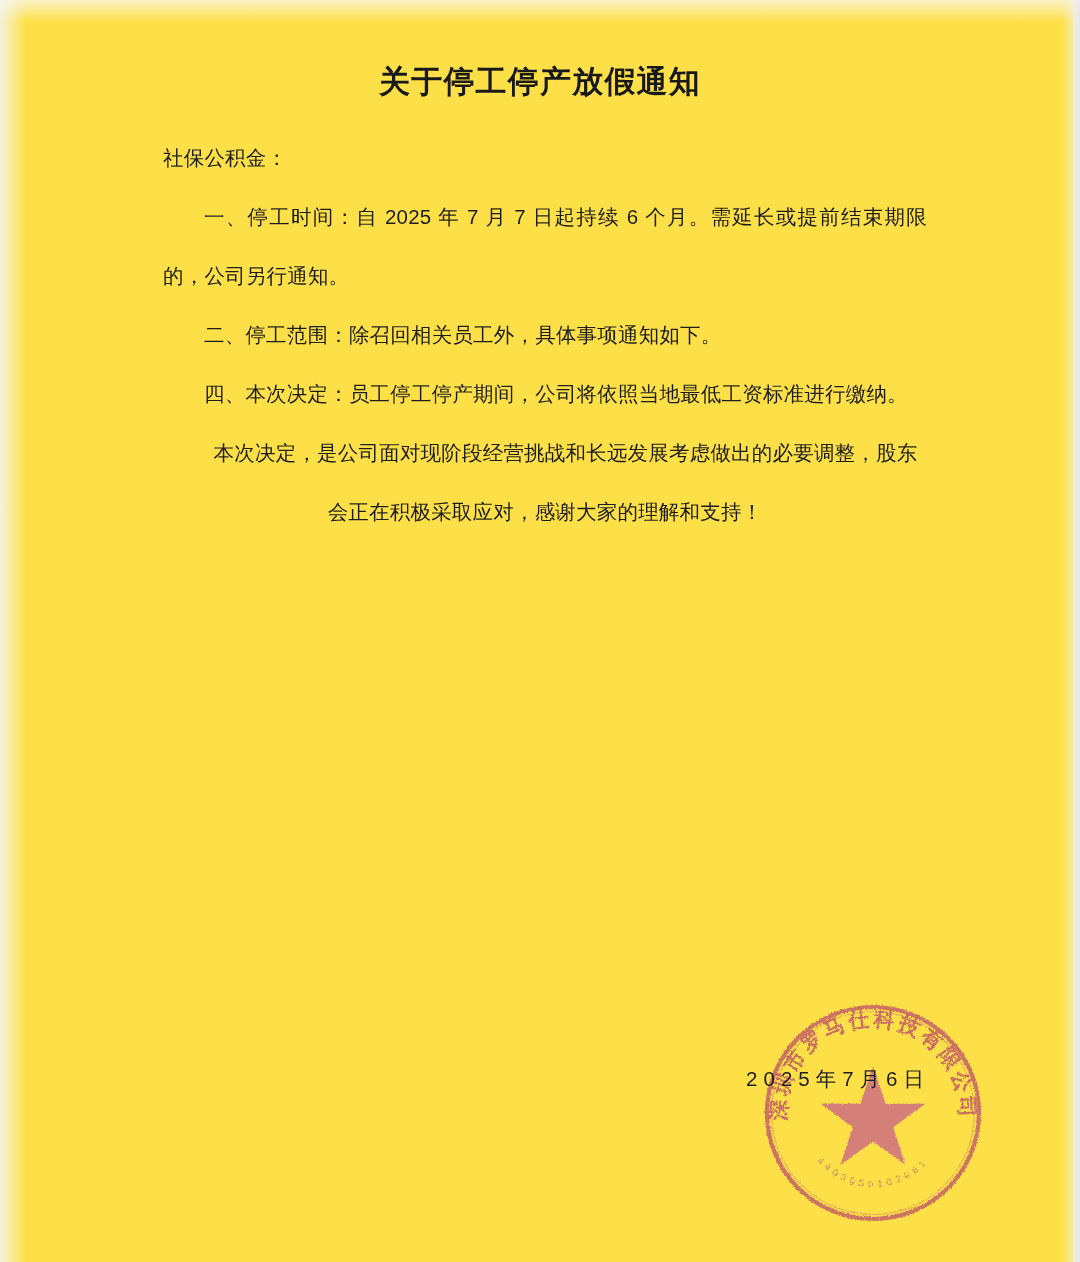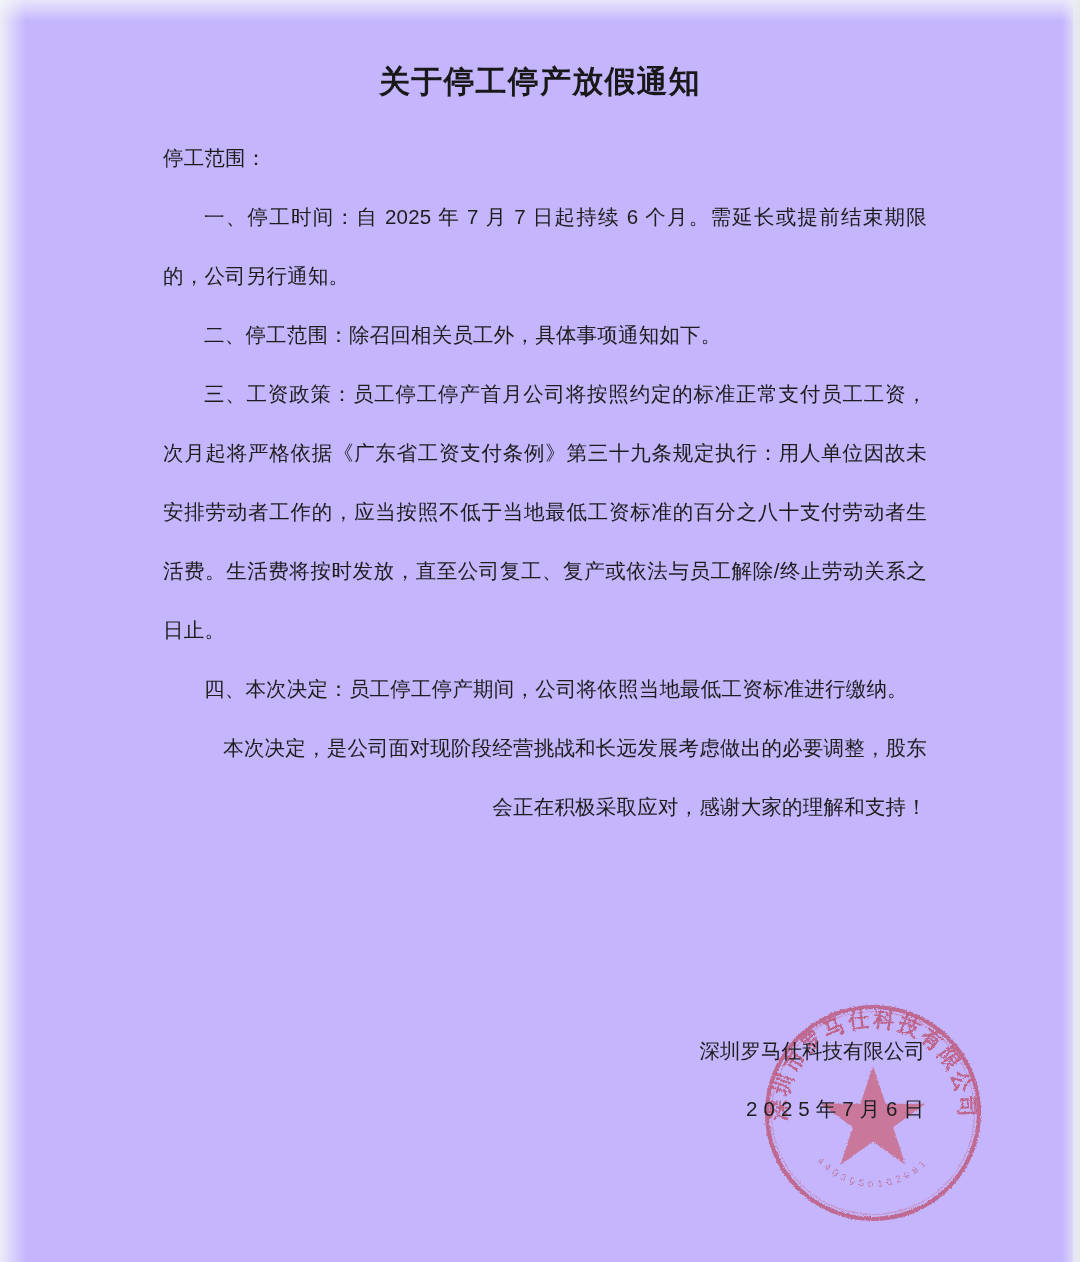--- a/index.html
+++ b/index.html
@@ -13,21 +13,21 @@
     background: #ffffff;
     font-family: "Liberation Sans", "DejaVu Sans", sans-serif;
     overflow: hidden;
     position: relative;
   }
 
   .page {
     position: relative;
     width: 1080px;
     height: 1262px;
-    background: #c4b5fd;
+    background: #fde047;
     overflow: hidden;
   }
 
   
   .scan-tint {
     position: absolute;
     inset: 0;
     background:
       linear-gradient(90deg, rgba(244,246,247,0.85) 0px, rgba(255,255,255,0) 26px),
       linear-gradient(270deg, rgba(240,242,243,0.9) 0px, rgba(255,255,255,0) 18px),
@@ -74,21 +74,21 @@
     margin: 0;
     font-weight: 500;
   }
   .para.indent {
     text-indent: 2em;
   }
   .para.salutation {
     text-indent: 0;
   }
   .para:last-child {
-    text-align: right;
+    text-align: center;
   }
 
   .sign-block {
     position: absolute;
     right: 155px;
     top: 1036px;
     text-align: left;
     z-index: 3;
   }
   .sign-company {
@@ -145,24 +145,23 @@
 <body>
 
 <div class="page">
 
   <div class="scan-tint"></div>
   <div class="edge-right"></div>
 
   <div class="doc-title">关于停工停产放假通知</div>
 
   <div class="body-text">
-    <p class="para salutation">停工范围：</p>
+    <p class="para salutation">社保公积金：</p>
     <p class="para indent">一、停工时间：自 2025 年 7 月 7 日起持续 6 个月。需延长或提前结束期限的，公司另行通知。</p>
     <p class="para indent">二、停工范围：除召回相关员工外，具体事项通知如下。</p>
-    <p class="para indent">三、工资政策：员工停工停产首月公司将按照约定的标准正常支付员工工资，次月起将严格依据《广东省工资支付条例》第三十九条规定执行：用人单位因故未安排劳动者工作的，应当按照不低于当地最低工资标准的百分之八十支付劳动者生活费。生活费将按时发放，直至公司复工、复产或依法与员工解除/终止劳动关系之日止。</p>
     <p class="para indent">四、本次决定：员工停工停产期间，公司将依照当地最低工资标准进行缴纳。</p>
     <p class="para indent">本次决定，是公司面对现阶段经营挑战和长远发展考虑做出的必要调整，股东会正在积极采取应对，感谢大家的理解和支持！</p>
   </div>
 
   <div class="seal">
     <svg viewBox="0 0 222 222" xmlns="http://www.w3.org/2000/svg" aria-hidden="true">
       <defs>
         <path id="arcTop" d="M 24,111 A 87,87 0 0 1 198,111" fill="none"></path>
         <path id="arcBottom" d="M 37,111 A 74,74 0 0 0 185,111" fill="none"></path>
         <filter id="rough">
@@ -192,19 +191,18 @@
 
       <g filter="url(#rough)" opacity="0.75">
         <text class="seal-code-text" fill="#b9566f">
           <textPath href="#arcBottom" startOffset="50%" text-anchor="middle">4403050102081</textPath>
         </text>
       </g>
     </svg>
   </div>
 
   <div class="sign-block">
-    <div class="sign-company">深圳罗马仕科技有限公司</div>
     <div class="sign-date">
       <span class="sp">2025</span><span class="sp">年</span><span class="sp">7</span><span class="sp">月</span><span class="sp">6</span><span>日</span>
     </div>
   </div>
 
 </div>
 
 </body></html>

